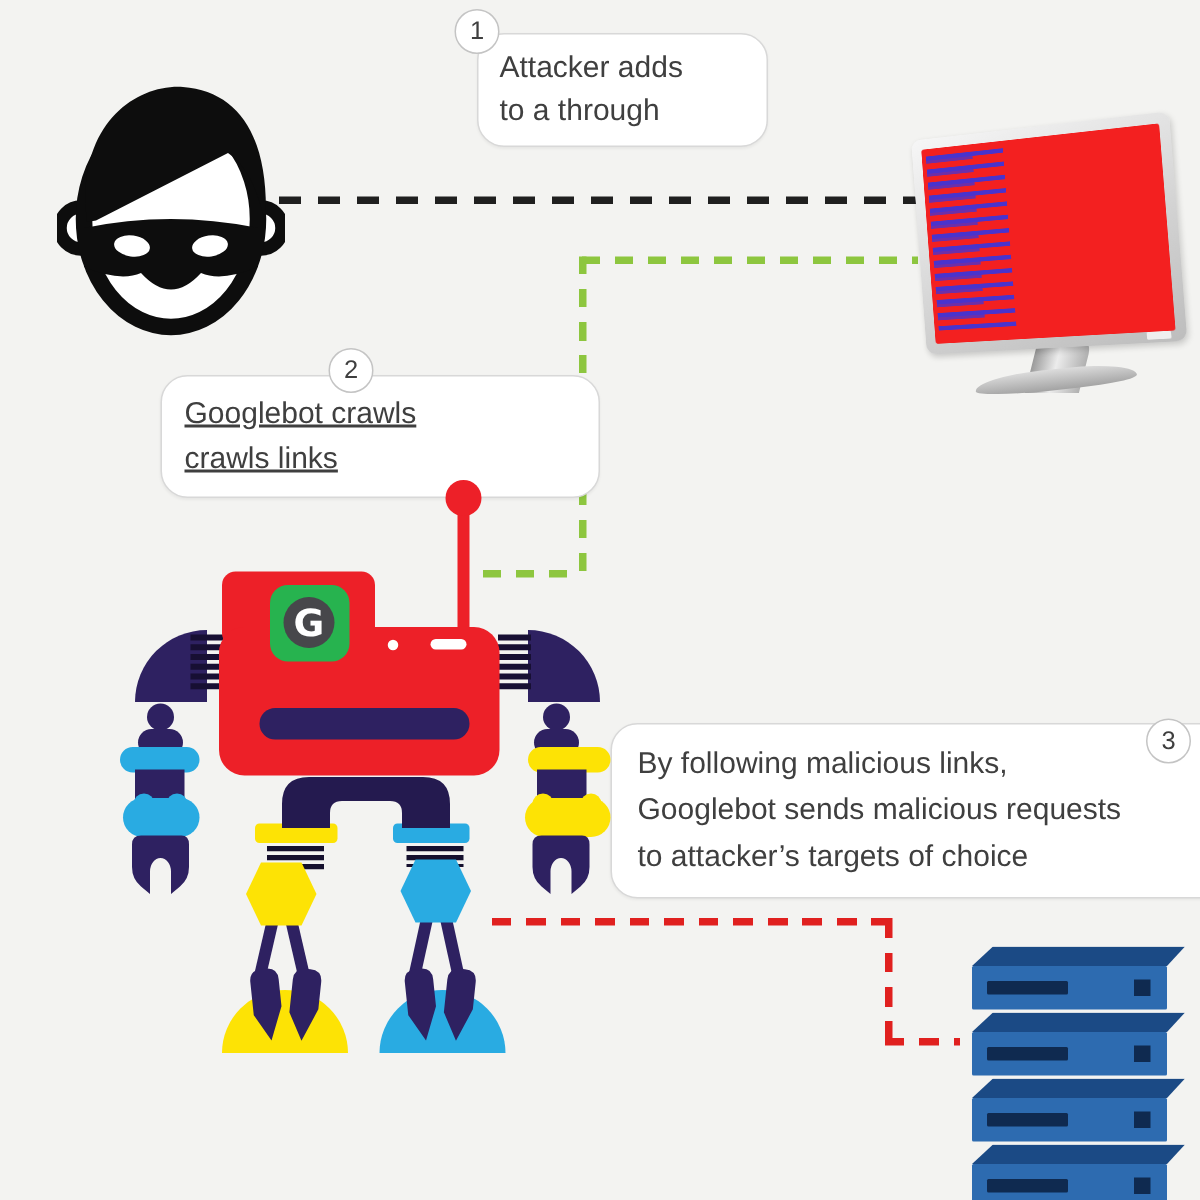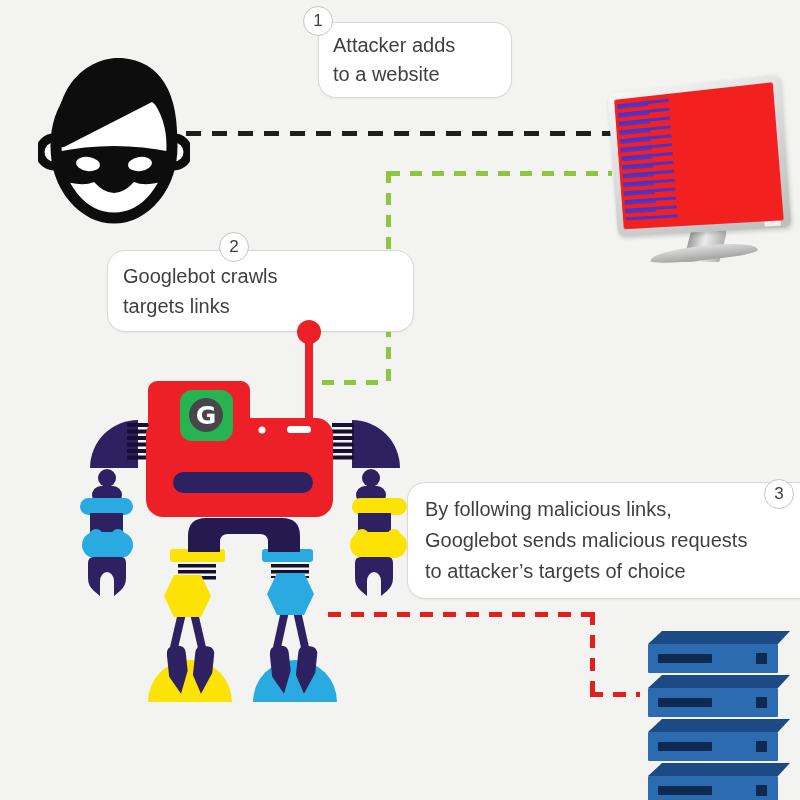--- a/index.html
+++ b/index.html
@@ -20,21 +20,21 @@
   .dash.red.h{background:repeating-linear-gradient(90deg,#e0201f 0 13px,transparent 13px 23px);}
   .dash.red.v{background:repeating-linear-gradient(180deg,#e0201f 0 13px,transparent 13px 23px);}
 
   
   .bubble{
     position:absolute;background:#fff;border:1px solid #d8d8d8;border-radius:18px;
     color:#3f3f3f;font-size:20px;z-index:3;box-shadow:0 1px 2px rgba(0,0,0,0.05);
   }
   .bubble .line{white-space:nowrap;}
   #bubble1{left:318px;top:22px;width:170px;padding:8px 8px 8px 14px;line-height:29px;}
-  #bubble2{left:107px;top:250px;width:266px;padding:10px 24px 10px 15px;line-height:30px;}
+  #bubble2{left:107px;top:250px;width:266px;padding:10px 10px 10px 15px;line-height:30px;text-decoration:underline;}
   #bubble3{left:407px;top:482px;width:381px;padding:11px 10px 11px 17px;line-height:31px;}
   .badge{
     position:absolute;width:28px;height:28px;background:#fff;border:1px solid #c4c4c4;
     border-radius:50%;text-align:center;line-height:28px;font-size:17px;color:#3f3f3f;z-index:4;
   }
   #badge1{left:303px;top:6px;}
   #badge2{left:219px;top:232px;}
   #badge3{left:764px;top:479px;}
 
   
@@ -102,27 +102,27 @@
       <div class="mon-screen">
         <div class="mon-lines"></div>
         <div class="mon-lines2"></div>
       </div>
       <div class="mon-label"></div>
     </div>
   </div>
 
   <div class="bubble" id="bubble1">
     <div class="line">Attacker adds</div>
-    <div class="line">to a website</div>
+    <div class="line">to a through</div>
   </div>
   <div class="badge" id="badge1">1</div>
 
   <div class="bubble" id="bubble2">
     <div class="line">Googlebot crawls</div>
-    <div class="line">targets links</div>
+    <div class="line">crawls links</div>
   </div>
   <div class="badge" id="badge2">2</div>
 
   <div class="bubble" id="bubble3">
     <div class="line">By following malicious links,</div>
     <div class="line">Googlebot sends malicious requests</div>
     <div class="line">to attacker’s targets of choice</div>
   </div>
   <div class="badge" id="badge3">3</div>
 

